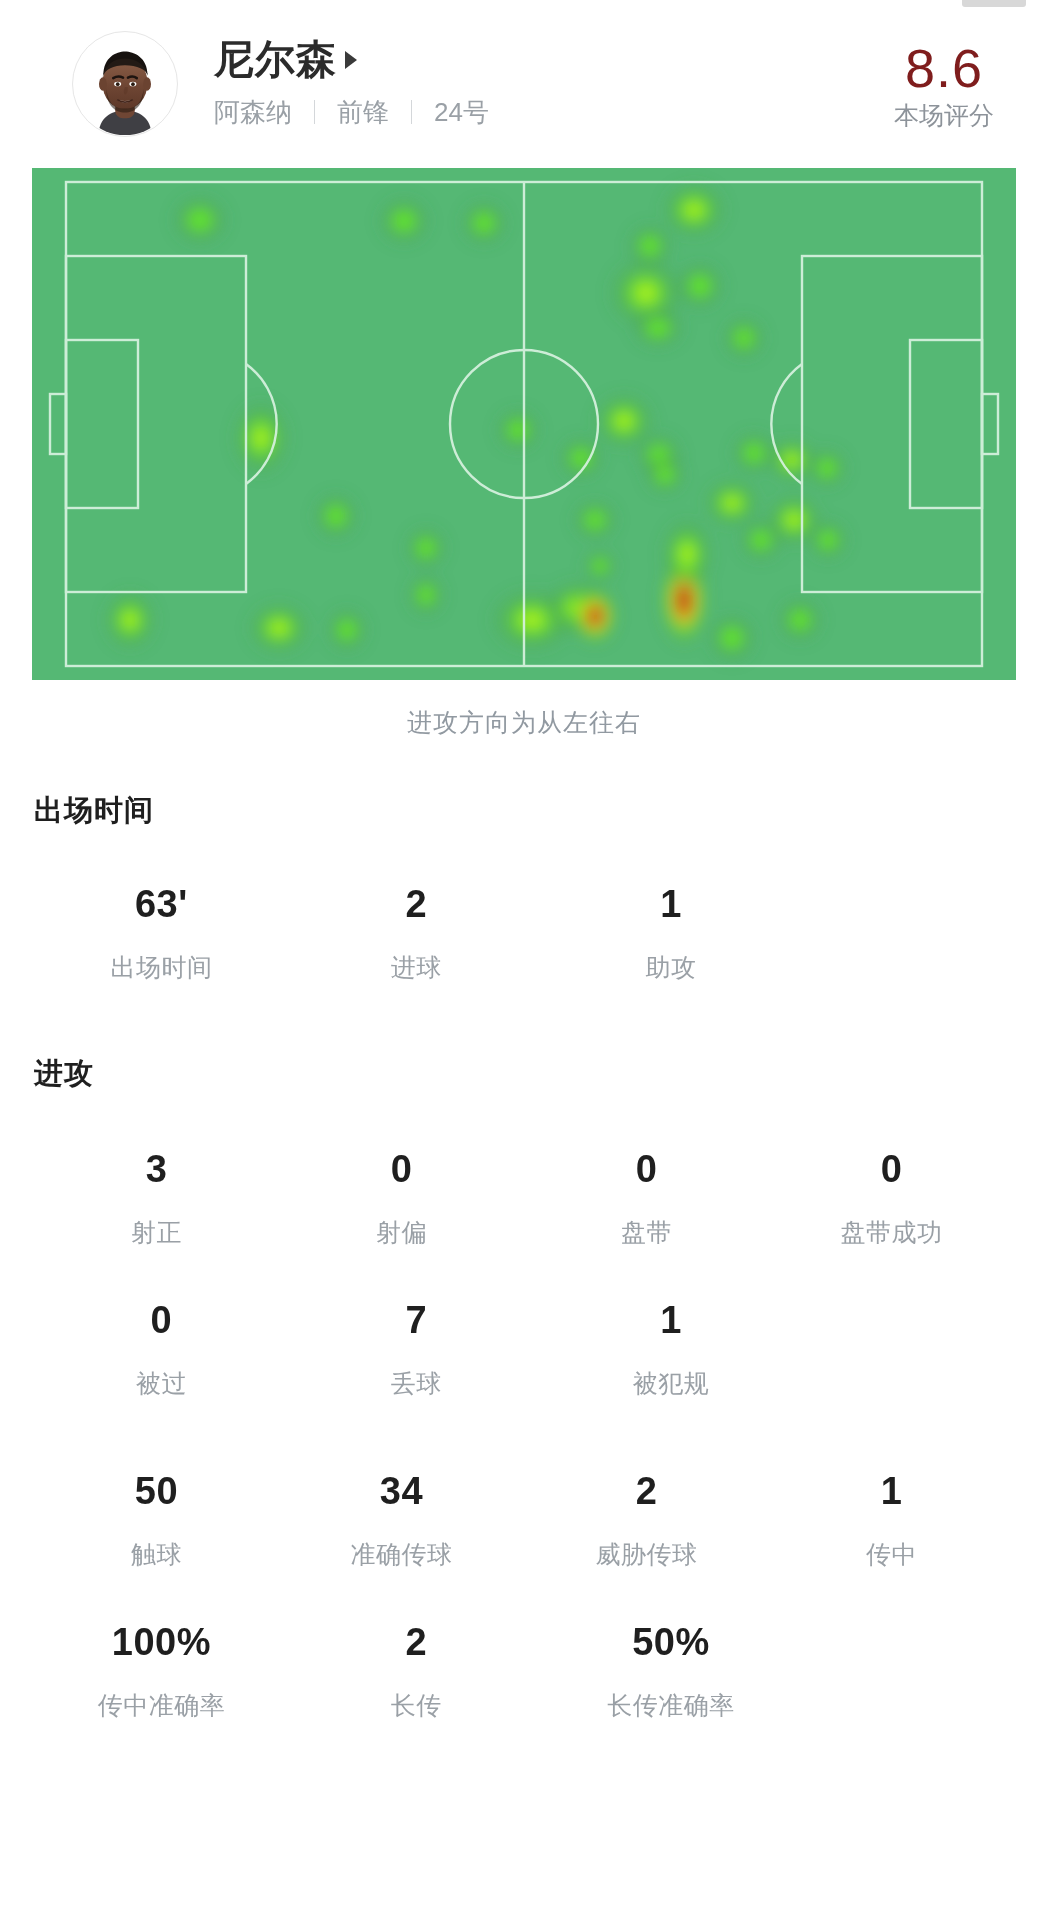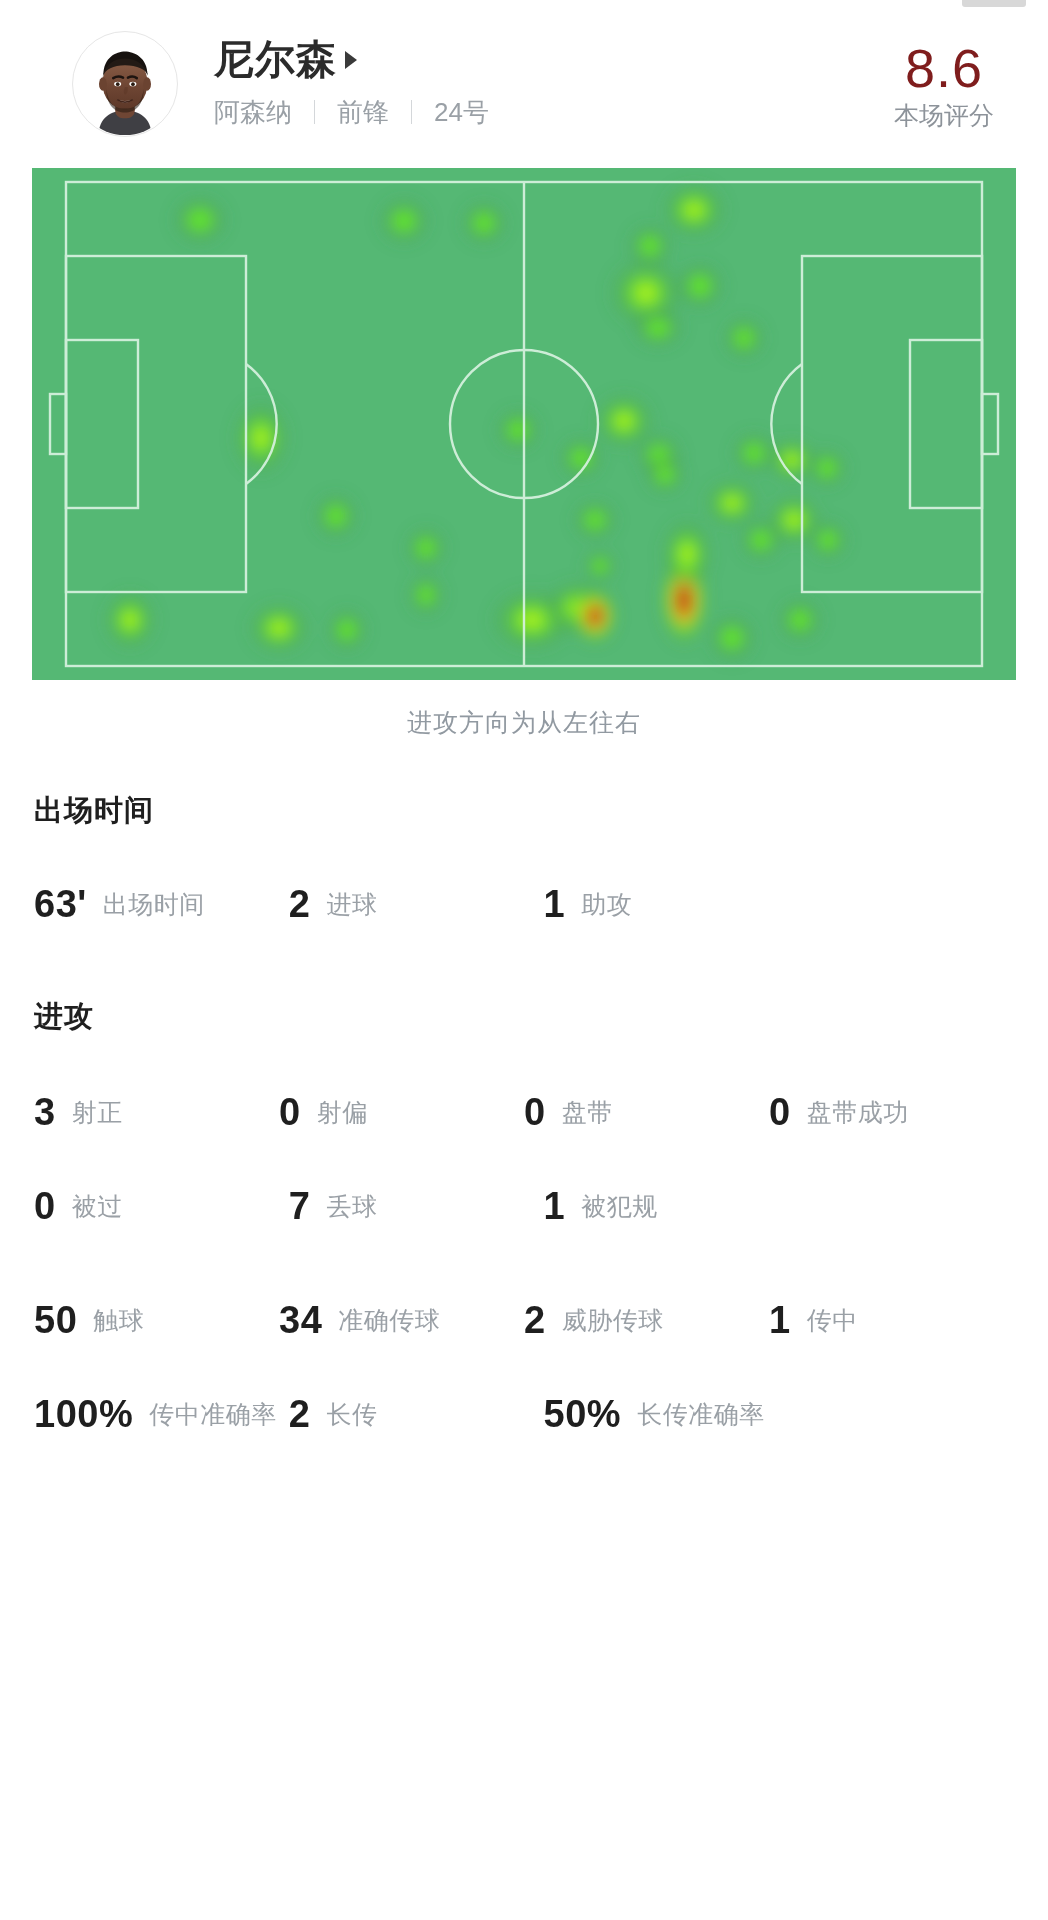--- a/index.html
+++ b/index.html
@@ -170,24 +170,24 @@
 
   .stat-grid {
     display: grid;
     width: 100%;
   }
   .grid-3 { grid-template-columns: repeat(3, 1fr); }
   .grid-4 { grid-template-columns: repeat(4, 1fr); }
 
   .stat-cell {
     display: flex;
-    flex-direction: row;
+    flex-direction: column;
     align-items: center;
     justify-content: flex-start;
-    gap: 16px;
+    gap: 32px;
   }
   .stat-value {
     font-size: 38px;
     font-weight: 700;
     color: #1f1f1f;
     line-height: 1;
     letter-spacing: 0.5px;
   }
   .stat-label {
     font-size: 25px;

